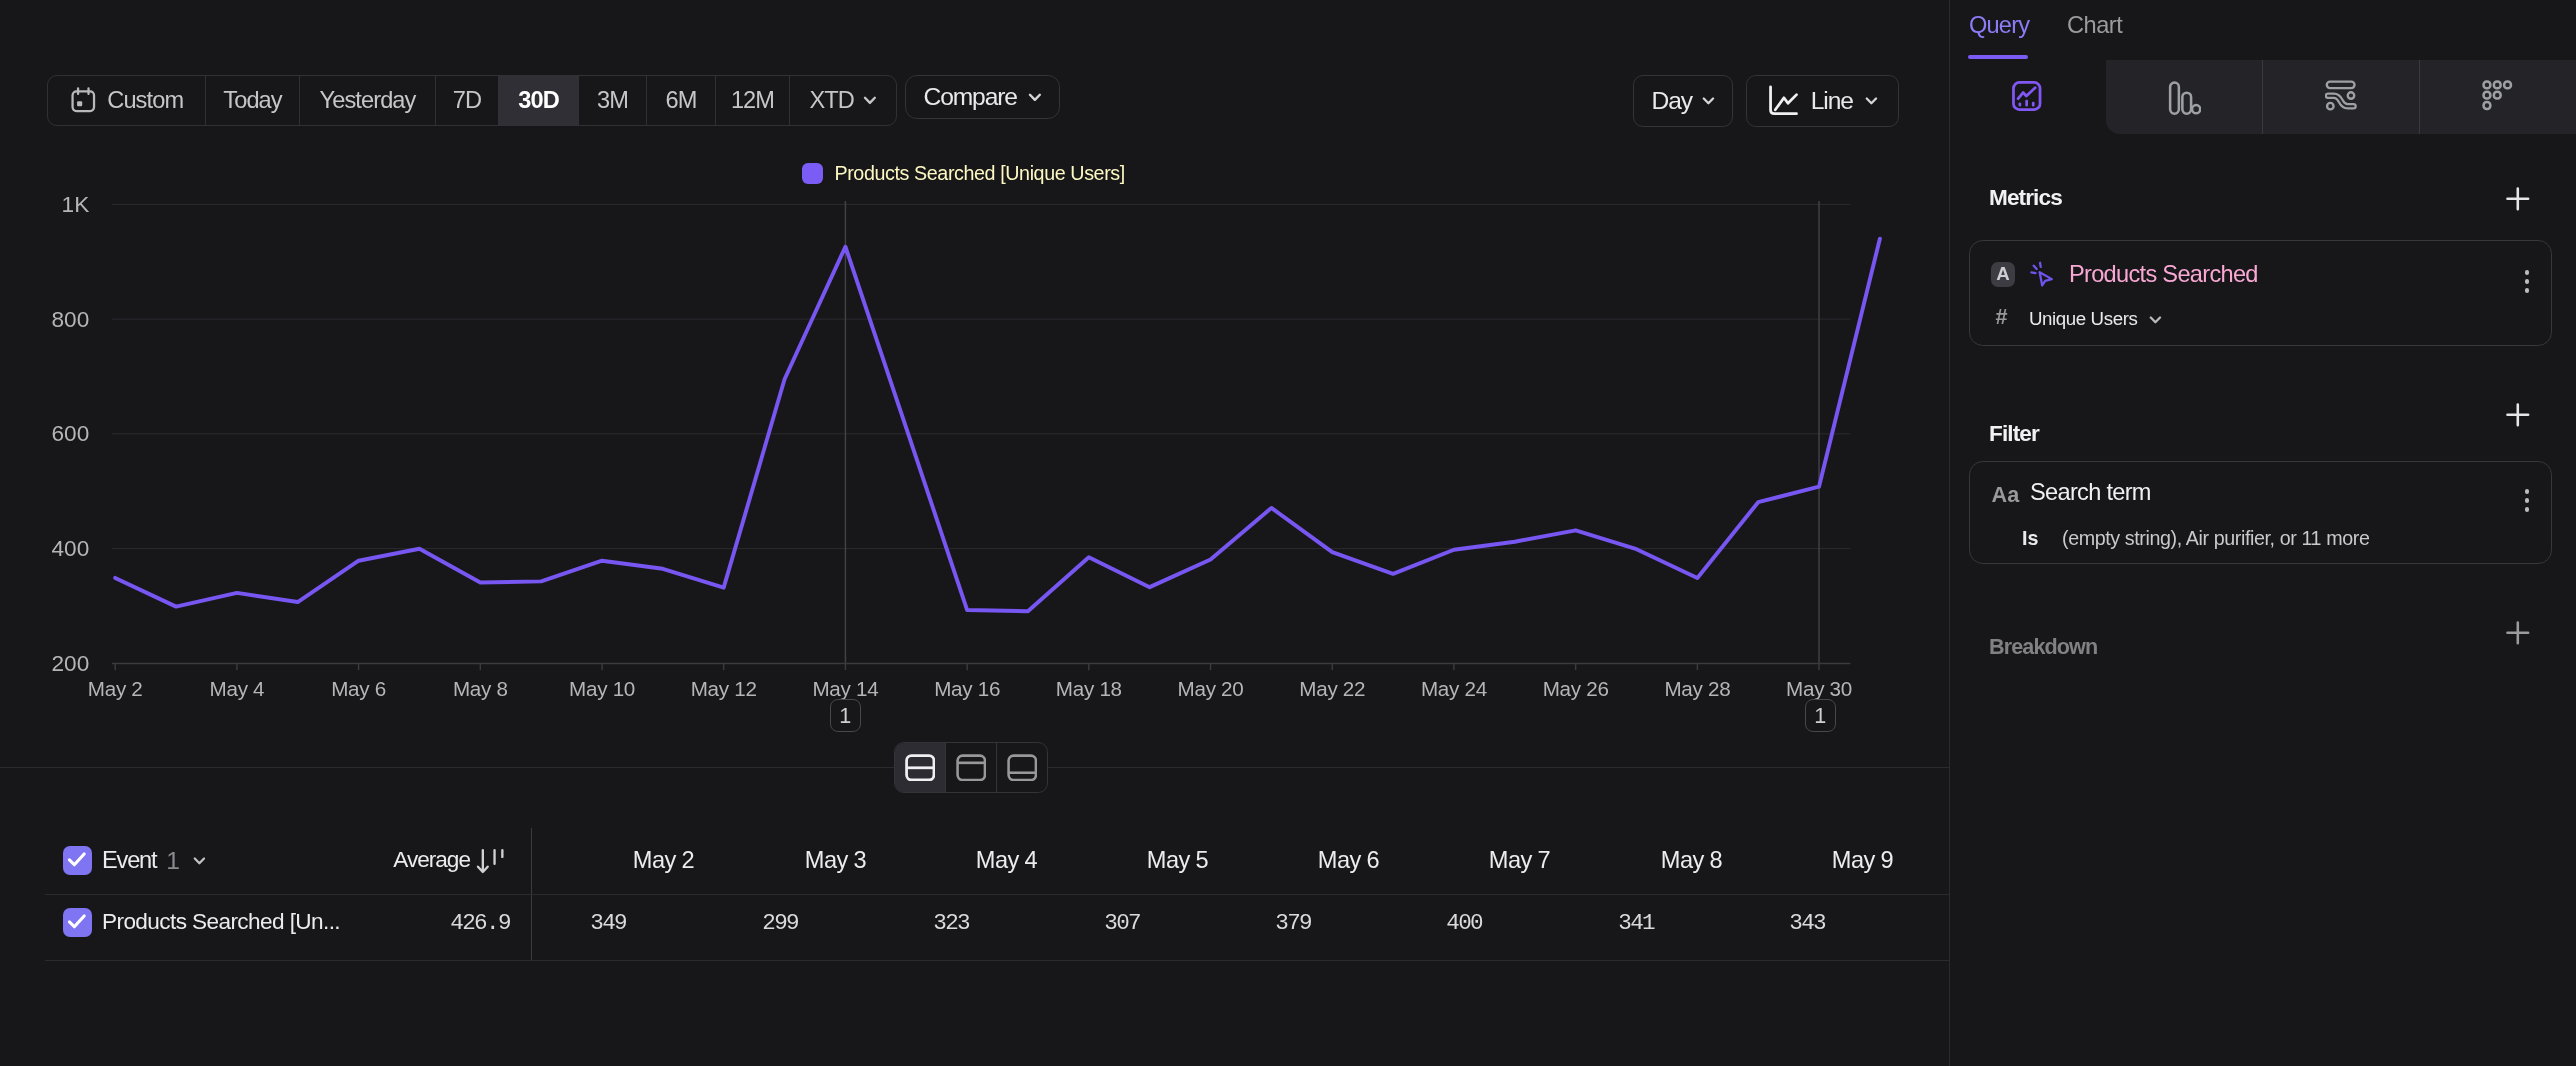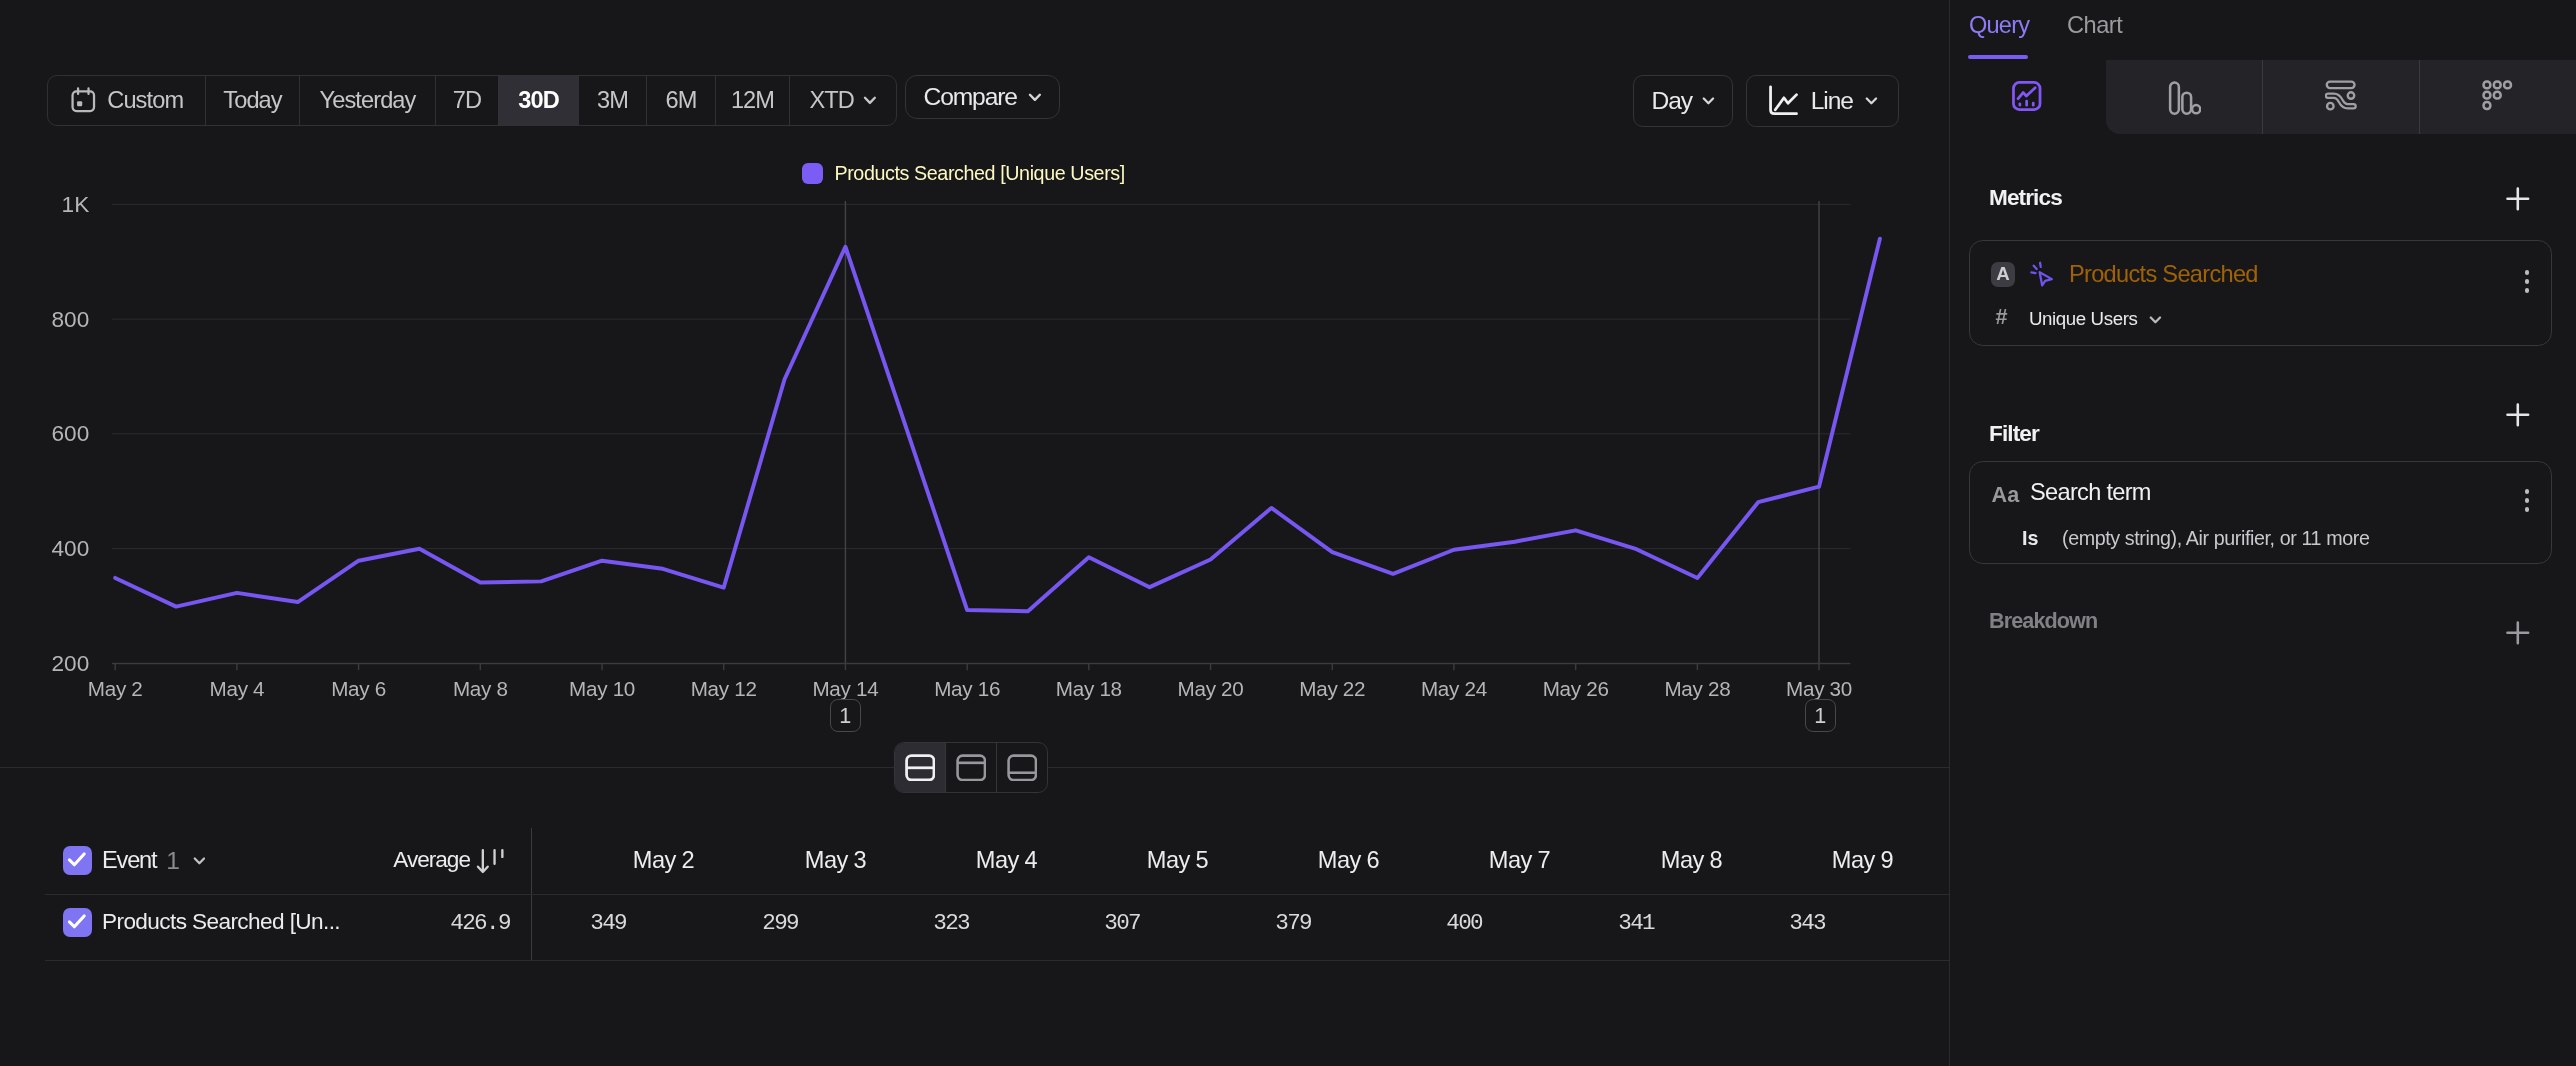--- a/index.html
+++ b/index.html
@@ -274,21 +274,21 @@
 <div class="card" style="top:240px; height:106px;">
   <div class="abs" style="left:20.7px; top:20.7px; width:24.6px; height:25.6px; background:#3c3c42; border-radius:6.9px; display:flex; align-items:center; justify-content:center; font-size:18.7px; font-weight:700; color:#cfcfd2;">A</div>
   <svg class="abs" style="left:59px; top:18.7px;" width="26.6" height="27.6" viewBox="0 0 27 28">
     <g stroke="#6f54ef" fill="none" stroke-width="2.3" stroke-linecap="round">
       <path d="M11.2 2.8 L11.9 7"></path>
       <path d="M4.8 5.8 L7.8 9.2"></path>
       <path d="M2.4 12.6 L6.6 13.2"></path>
       <path d="M10.8 12.4 L23.2 19.4 L16.4 21.2 L13.4 25.8 Z" stroke-linejoin="round"></path>
     </g>
   </svg>
-  <div class="abs" style="left:99px; top:19.7px; font-size:23.6px; font-weight:500; color:#a16207; letter-spacing:-0.7px;">Products Searched</div>
+  <div class="abs" style="left:99px; top:19.7px; font-size:23.6px; font-weight:500; color:#f9a8d4; letter-spacing:-0.7px;">Products Searched</div>
   <div class="dots3" style="top:25.6px;">
       <span></span>
       <span></span>
       <span></span>
     </div>
   <div class="abs" style="left:25.6px; top:63px; font-size:21.6px; font-weight:600; color:#98989d;">#</div>
   <div class="abs" style="left:59px; top:67px; font-size:18.7px; color:#e9e9eb; letter-spacing:-0.4px;">Unique Users</div>
   <svg class="abs" style="left:179px; top:75px;" width="12.8" height="7.9" viewBox="0 0 13 8">
       <path d="M1.8 1.5 L6.5 6.3 L11.2 1.5" stroke="#b9b9bd" stroke-width="2.3" fill="none" stroke-linecap="round" stroke-linejoin="round"></path>
     </svg>
@@ -304,17 +304,17 @@
   <div class="abs" style="left:60px; top:16.7px; font-size:23.6px; font-weight:500; color:#f0f0f2; letter-spacing:-0.7px;">Search term</div>
   <div class="dots3" style="top:23.6px;">
       <span></span>
       <span></span>
       <span></span>
     </div>
   <div class="abs" style="left:52px; top:65px; font-size:19.7px; font-weight:600; color:#e9e9eb;">Is</div>
   <div class="abs" style="left:92px; top:65px; font-size:19.7px; color:#c9c9cd; letter-spacing:-0.4px;">(empty string), Air purifier, or 11 more</div>
 </div>
 
-<div class="hdr" style="left:1989px; top:608px; color:#808085; font-size:21.6px;">Breakdown</div>
+<div class="hdr" style="left:1989px; top:634px; color:#808085; font-size:21.6px;">Breakdown</div>
 <svg class="plus" style="left:2505px; top:620px;" viewBox="0 0 26 26">
     <path d="M13 2.5 V23.5 M2.5 13 H23.5" stroke="#9b9b9f" stroke-width="2.6" stroke-linecap="round"></path>
   </svg>
 
 
 </body></html>

